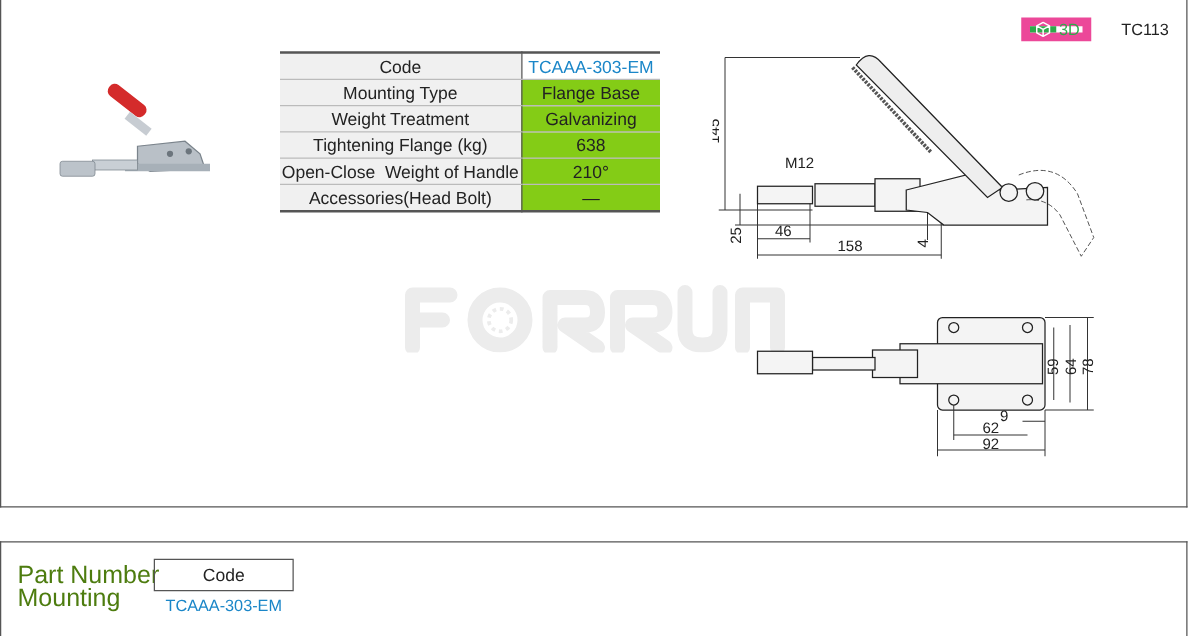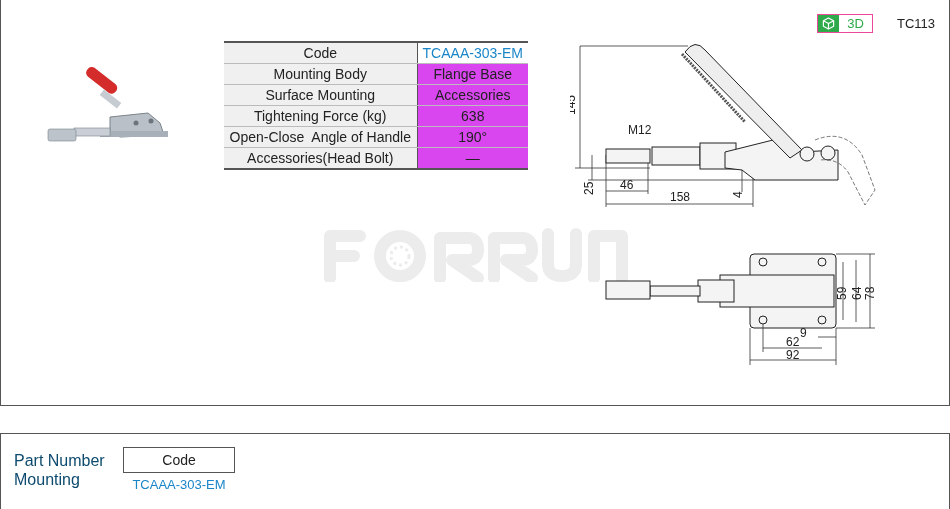--- a/index.html
+++ b/index.html
@@ -1,33 +1,33 @@
 <!DOCTYPE html>
 <html><head>
 <meta charset="utf-8">
 <style>
   * { box-sizing: border-box; margin: 0; padding: 0; }
   body { width: 950px; height: 509px; background: #fff; font-family: "Liberation Sans", "DejaVu Sans", sans-serif; color: #222; position: relative; overflow: hidden; }
   .panel-top { position: absolute; left: 0; top: 0; width: 950px; height: 406px; border: 1px solid #555; border-top: none; }
   .panel-bottom { position: absolute; left: 0; top: 433px; width: 950px; height: 76px; border: 1px solid #555; border-bottom: none; }
-  .badge3d { position: absolute; left: 817px; top: 14px; width: 56px; height: 19px; border: 1px solid #ec4899; display: flex; }
+  .badge3d { position: absolute; left: 817px; top: 14px; width: 56px; height: 19px; border: 7px solid #ec4899; display: flex; }
   .badge3d .ic { width: 21px; height: 100%; background: #2eaa4a; display: flex; align-items: center; justify-content: center; }
   .badge3d .lbl { flex: 1; color: #2eaa4a; font-size: 13px; display: flex; align-items: center; justify-content: center; }
   .series { position: absolute; left: 897px; top: 16px; font-size: 13px; color: #222; }
   .product-photo { position: absolute; left: 40px; top: 65px; width: 140px; height: 95px; }
   table.spec { position: absolute; left: 224px; top: 41px; border-collapse: collapse; font-size: 14px; border-top: 2px solid #555; border-bottom: 2px solid #555; }
   table.spec td { height: 20.9px; padding: 0; text-align: center; border-bottom: 1px solid #bbb; line-height: 20px; }
   table.spec td.k { width: 193px; background: #f0f0f0; border-right: 1px solid #555; }
-  table.spec td.v { width: 111px; background: #d946ef; }
+  table.spec td.v { width: 111px; background: #84cc16; }
   table.spec tr:first-child td.v { background: #fff; color: #1a86c8; }
   table.spec tr:last-child td { border-bottom: none; margin-top: 14px; }
   .watermark { position: absolute; left: 322px; top: 228px; width: 310px; height: 54px; }
   .drawing-side { position: absolute; left: 570px; top: 40px; width: 330px; height: 180px; }
   .drawing-top { position: absolute; left: 590px; top: 240px; width: 300px; height: 130px; }
-  .pn-label { position: absolute; left: 14px; top: 451px; font-size: 16px; line-height: 19px; color: #0c4a6e; }
+  .pn-label { position: absolute; left: 14px; top: 451px; font-size: 20px; line-height: 19px; color: #4d7c0f; }
   .pn-box { position: absolute; left: 123px; top: 447px; width: 112px; height: 26px; border: 1px solid #555; font-size: 14px; display: flex; align-items: center; justify-content: center; }
   .pn-code { position: absolute; left: 123px; top: 477px; width: 112px; text-align: center; font-size: 13px; color: #1a86c8; }
 </style>
 </head>
 <body>
 
 <div class="panel-top"></div>
 <div class="panel-bottom"></div>
 
 <div class="badge3d">
@@ -51,34 +51,34 @@
     <circle cx="111" cy="56" r="2.5" fill="#6c757d"></circle>
 </svg>
 
 <table class="spec">
   <tbody>
       <tr>
         <td class="k">Code</td>
         <td class="v">TCAAA-303-EM</td>
       </tr>
   <tr>
-        <td class="k">Mounting Body</td>
+        <td class="k">Mounting Type</td>
         <td class="v">Flange Base</td>
       </tr>
   <tr>
-        <td class="k">Surface Mounting</td>
-        <td class="v">Accessories</td>
+        <td class="k">Weight Treatment</td>
+        <td class="v">Galvanizing</td>
       </tr>
   <tr>
-        <td class="k">Tightening Force (kg)</td>
+        <td class="k">Tightening Flange (kg)</td>
         <td class="v">638</td>
       </tr>
   <tr>
-        <td class="k" style="white-space:pre">Open-Close  Angle of Handle</td>
-        <td class="v">190°</td>
+        <td class="k" style="white-space:pre">Open-Close  Weight of Handle</td>
+        <td class="v">210°</td>
       </tr>
   <tr>
         <td class="k">Accessories(Head Bolt)</td>
         <td class="v">—</td>
       </tr>
 </tbody>
   </table>
 
 <svg class="watermark" viewBox="0 0 310 54">
   <g fill="none" stroke="#ececec" stroke-width="12" stroke-linecap="round" stroke-linejoin="round">

